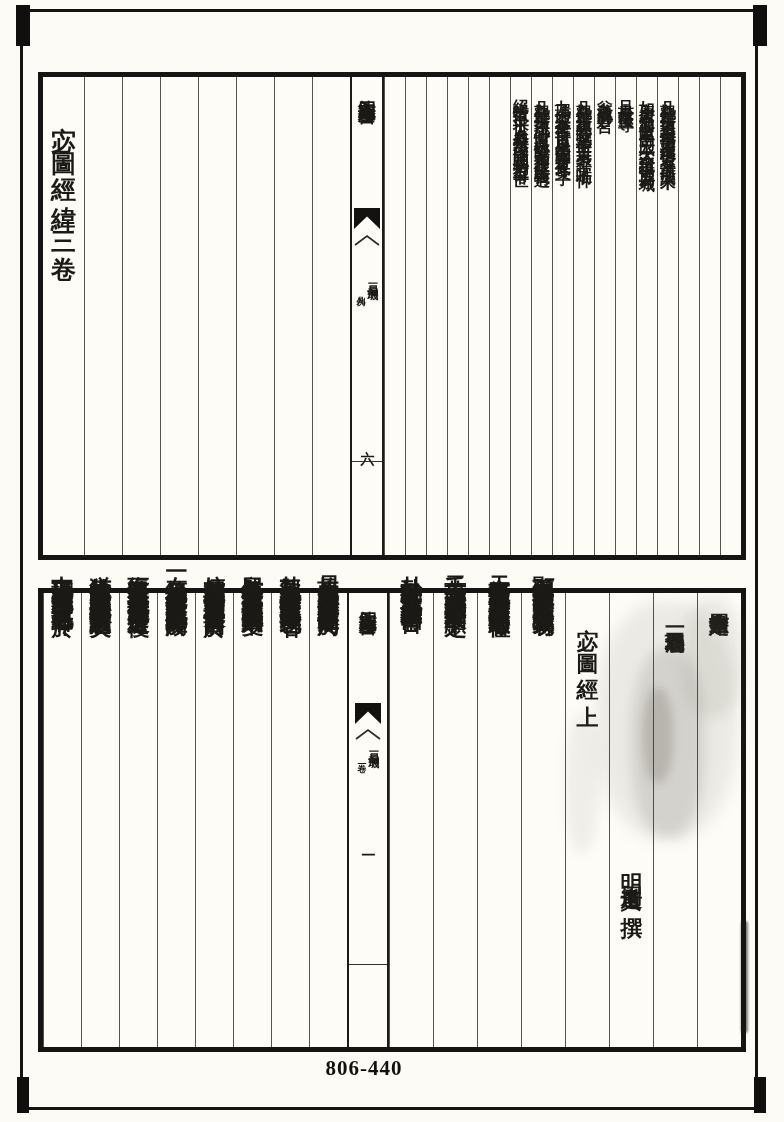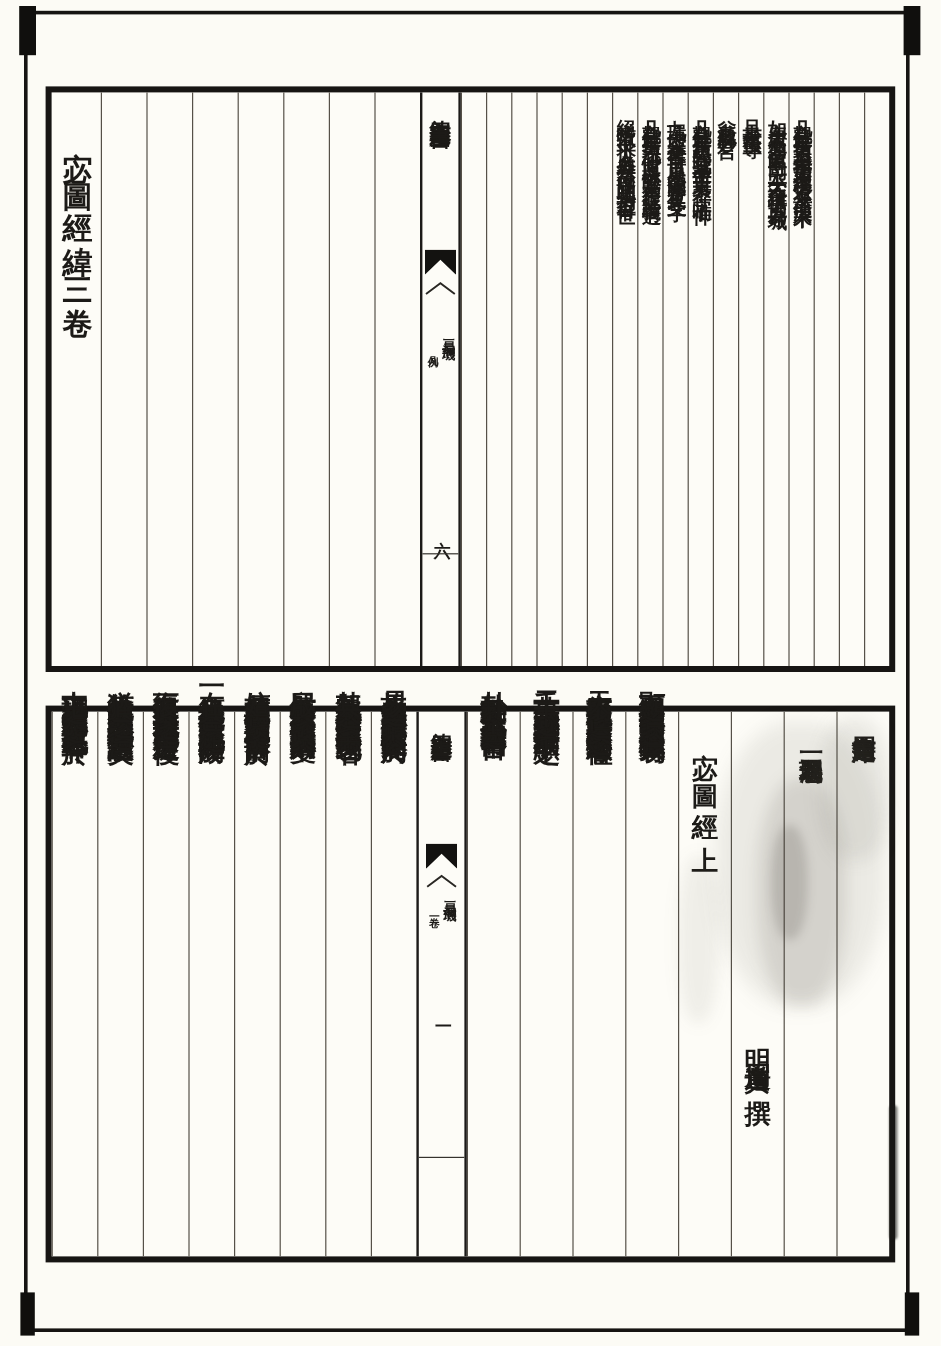--- a/index.html
+++ b/index.html
@@ -227,13 +227,14 @@
       </div>
 
     <div class="smudge sm1"></div>
     <div class="smudge sm2"></div>
     <div class="smudge sm3"></div>
     <div class="smudge sm4"></div>
     <div class="smudge sm5"></div>
     <div class="streak"></div>
   </div>
 
+  <div class="plate-number">806-440</div>
 </div>
 
 </body></html>

